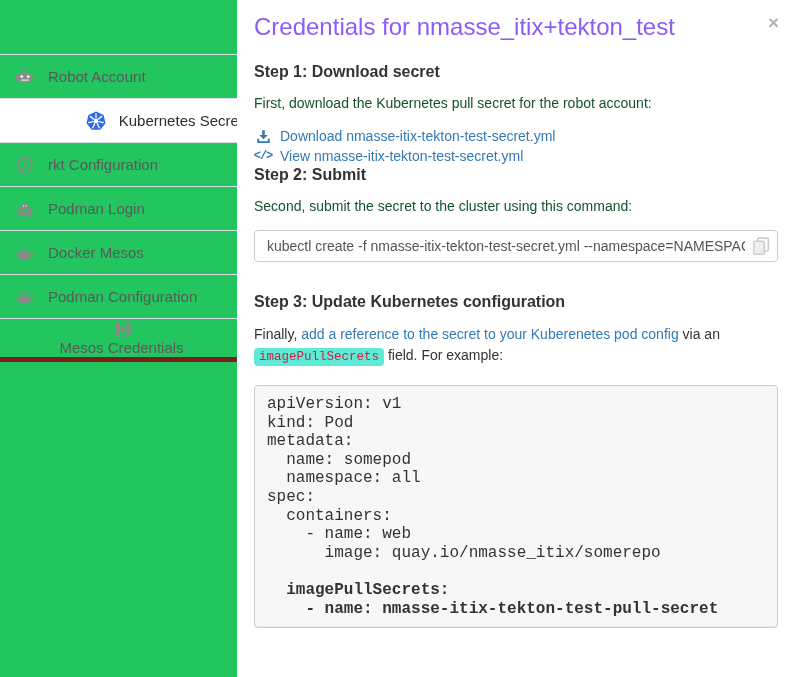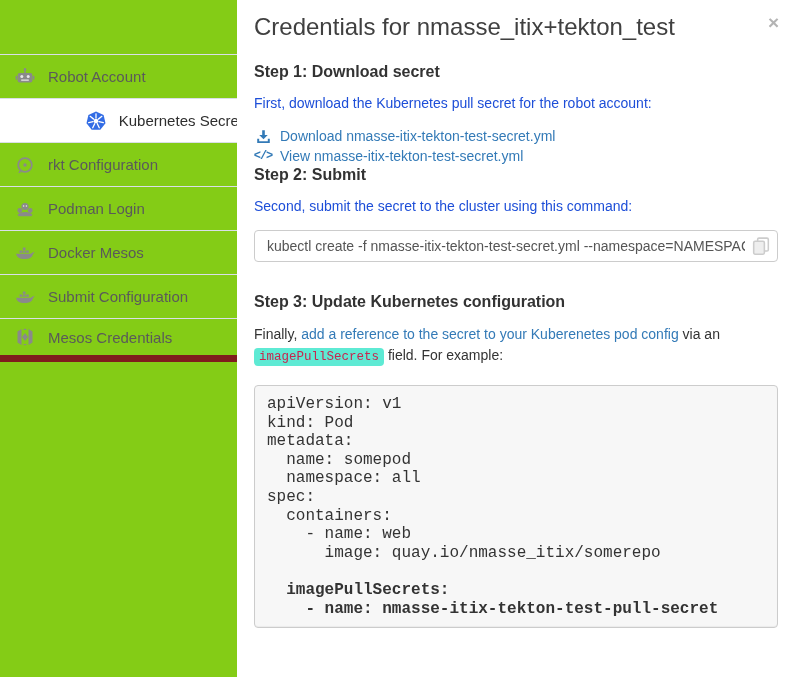--- a/index.html
+++ b/index.html
@@ -10,33 +10,33 @@
     color: #333;
     position: relative;
     overflow: hidden;
   }
 
   
   .sidebar {
     position: absolute;
     left: 0; top: 0; bottom: 0;
     width: 243px;
-    background: #84cc16;
+    background: #22c55e;
   }
   .sidebar-items { margin-top: 54px; }
   .sidebar-item {
     height: 44px;
     display: flex;
     align-items: center;
     border-top: 1px solid #d9dfe7;
     cursor: pointer;
     font-size: 15px;
     color: #5a5a5a;
   }
-  .sidebar-item:last-child { border-bottom: 7px solid #7f1d1d; }
+  .sidebar-item:last-child { border-bottom: 5px solid #7f1d1d; flex-direction: column; }
   .sidebar-item.active {
     background: #ffffff;
     color: #2e2e2e;
     justify-content: flex-end;
   }
   .sidebar-item .icn {
     width: 20px;
     height: 20px;
     margin: 0 13px 0 15px;
     flex: 0 0 20px;
@@ -50,21 +50,21 @@
   .main {
     position: absolute;
     left: 237px; right: 0; top: 0; bottom: 0;
     background: #ffffff;
     padding: 12px 15px 0 17px;
   }
   .modal-title {
     font-size: 24px;
     font-weight: 400;
     line-height: 30px;
-    color: #404040;
+    color: #8b5cf6;
   }
   .close-btn {
     position: absolute;
     top: 13px;
     right: 14px;
     font-size: 19px;
     font-weight: 700;
     color: #b4b4b4;
     background: none;
     border: none;
@@ -76,21 +76,21 @@
     font-size: 16px;
     font-weight: 700;
     color: #333;
     line-height: 18px;
   }
   .step1-heading { margin-top: 21px; }
   .step2-heading { }
   .step3-heading { margin-top: 31px; }
   .desc {
     font-size: 14px;
-    color: #1d4ed8;
+    color: #14532d;
     margin-top: 13px;
     line-height: 18px;
   }
   .file-links { margin-top: 14px; }
   .file-link {
     display: flex;
     align-items: center;
     height: 20px;
     font-size: 14px;
     color: #337ab7;
@@ -257,21 +257,21 @@
     <div class="sidebar-item">
       <span class="icn">
         <svg viewBox="0 0 22 18" fill="#8a8a8a">
           <rect x="5" y="6.2" width="3" height="2.6"></rect>
           <rect x="8.6" y="6.2" width="3" height="2.6"></rect>
           <rect x="12.2" y="6.2" width="3" height="2.6"></rect>
           <rect x="8.6" y="3" width="3" height="2.6"></rect>
           <path d="M1.2 9.8 h16.5 c0.9-1.3 2.3-1.9 3.8-1.6 c-0.4 0.9-1 1.5-1.8 1.9 c-0.3 3.2-3.1 5.4-7.2 5.4 h-4.3 c-3.6 0-6.4-2.1-7-5.7 z"></path>
         </svg>
       </span>
-      <span>Submit Configuration</span>
+      <span>Podman Configuration</span>
     </div>
 
     <div class="sidebar-item">
       <span class="icn">
         <svg viewBox="0 0 20 20" fill="#8a8a8a">
           <polygon points="2.5,4.5 6.5,2 6.5,18 2.5,15.5"></polygon>
           <polygon points="17.5,4.5 13.5,2 13.5,18 17.5,15.5"></polygon>
           <polygon points="10,6 13,10 10,14 7,10"></polygon>
           <polygon points="10,1.5 12,3 8,3"></polygon>
           <polygon points="10,18.5 12,17 8,17"></polygon>

